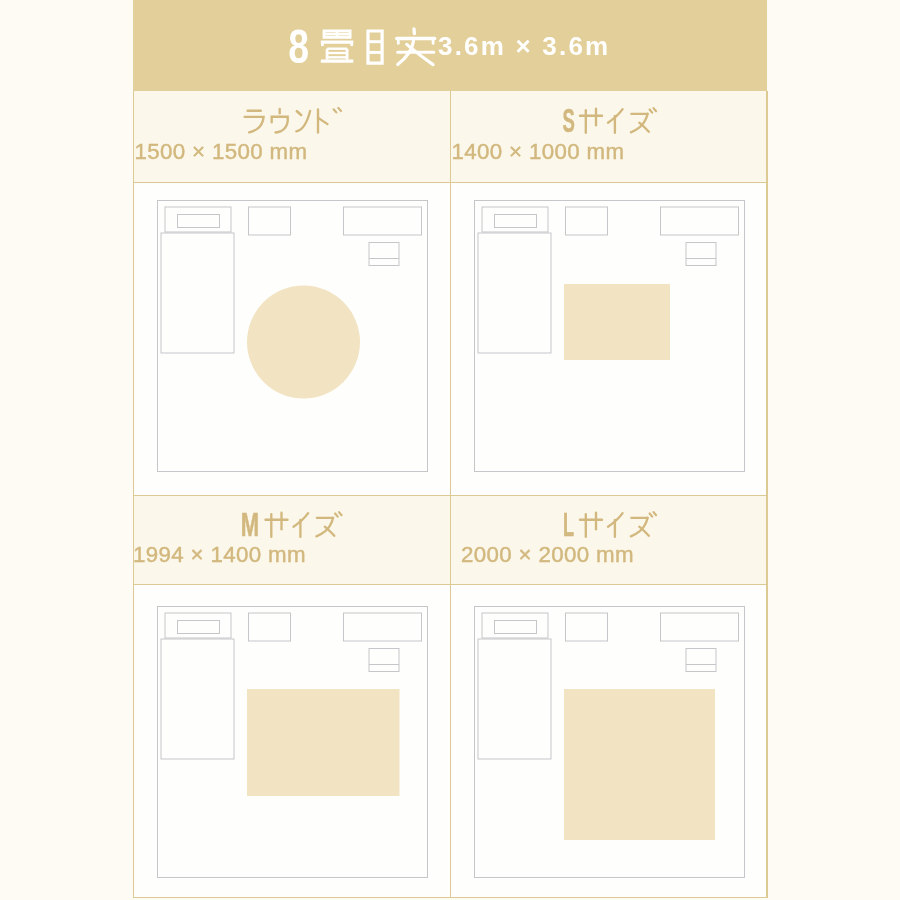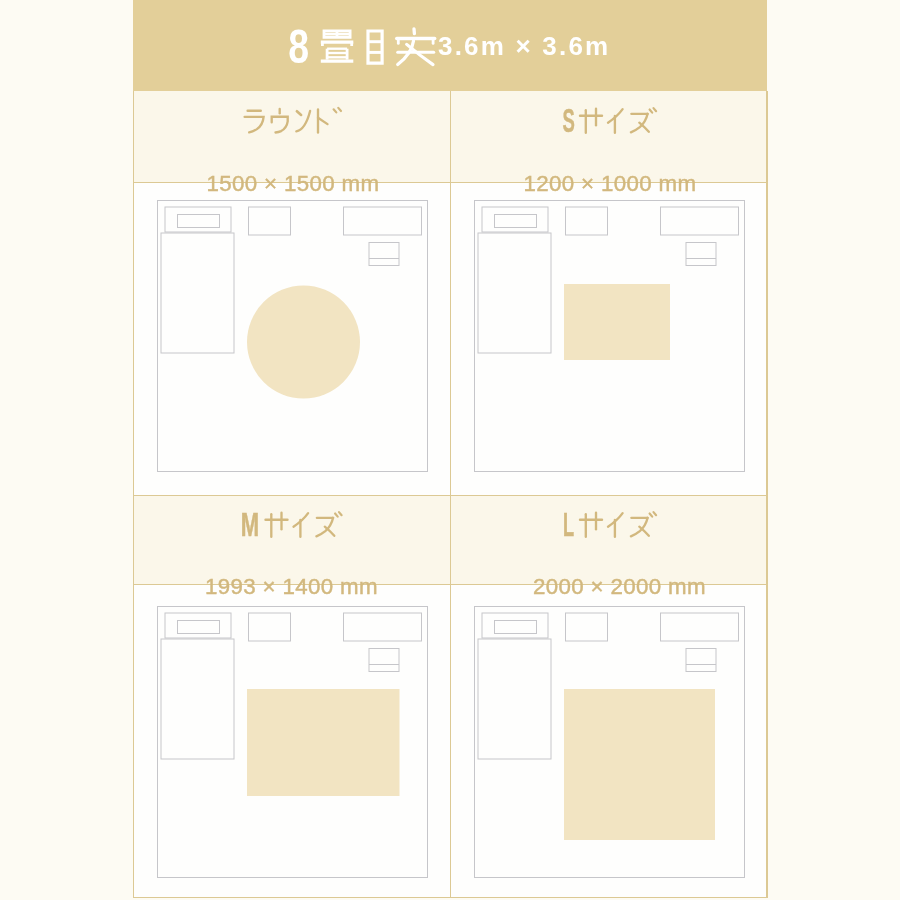--- a/index.html
+++ b/index.html
@@ -1,15 +1,15 @@
 <!DOCTYPE html>
 <html><head><meta charset="utf-8"><style>
 html,body{margin:0;padding:0;width:900px;height:900px;background:#fdfbf3;font-family:"Liberation Sans", sans-serif;}
 .abs{position:absolute;}
-.dim{position:absolute;width:317px;text-align:center;font-size:22.3px;font-weight:400;-webkit-text-stroke:0.45px #d2b87e;color:#d2b87e;letter-spacing:0.35px;margin-top:32px;}
+.dim{position:absolute;width:317px;font-size:22.3px;font-weight:400;-webkit-text-stroke:0.45px #d2b87e;color:#d2b87e;letter-spacing:0.35px;}
 </style></head><body>
 
 <div class="abs" style="left:133px;top:0;width:634px;height:91px;background:#e3cf99"></div>
 
 <svg style="position:absolute;left:133px;top:0" width="634" height="91">
     <text transform="translate(176,63) scale(0.78,1)" text-anchor="end" font-size="48" font-weight="bold" fill="#fff" font-family="&quot;Liberation Sans&quot;, sans-serif">8</text>
     <g transform="translate(187.8,29.4)" fill="none" stroke="#fff" stroke-linecap="butt" stroke-linejoin="miter">
       <path d="M3.2,1.4 H29.3 V8 H3.2 Z" stroke-width="2.8"></path>
       <path d="M16.2,1.4 V8" stroke-width="2.8"></path>
       <path d="M3.2,4.7 H29.3" stroke-width="2.8"></path>
@@ -98,21 +98,21 @@
     </g>
     <g transform="translate(180,18.5)" fill="none" stroke="#d2b87e" stroke-linecap="round" stroke-linejoin="miter">
       <path d="M1.4,4.3 H17.6" stroke-width="2.35"></path>
       <path d="M17.6,4.3 Q15.8,12.4 9.8,17.6 Q6.3,20.5 0.9,22.8" stroke-width="2.35"></path>
       <path d="M9.3,13.2 Q14.6,17.6 18.8,22.3" stroke-width="2.35"></path>
       <path d="M19.6,0 L22.2,3.1" stroke-width="2.2"></path>
       <path d="M23.5,-1.4 L26.1,1.7" stroke-width="2.2"></path>
     </g>
   </svg>
 
-<div class="dim" style="left:451.5px;top:138.9px">1200 × 1000 mm</div>
+<div class="dim" style="left:451.5px;top:138.9px">1400 × 1000 mm</div>
 
 <svg style="position:absolute;left:133px;top:495px" width="317" height="50">
     <text transform="translate(116.9,41.3) scale(0.68,1)" text-anchor="middle" font-size="32.5" font-weight="bold" fill="#d2b87e" stroke="#d2b87e" stroke-width="0.45" font-family="&quot;Liberation Sans&quot;, sans-serif">M</text>
     <g transform="translate(132.5,18.5)" fill="none" stroke="#d2b87e" stroke-linecap="round" stroke-linejoin="miter">
       <path d="M0,6.2 H22" stroke-width="2.35"></path>
       <path d="M5.8,0.7 V23.2" stroke-width="2.35"></path>
       <path d="M16,-0.8 V15.8" stroke-width="2.35"></path>
     </g>
     <g transform="translate(160.5,18.5)" fill="none" stroke="#d2b87e" stroke-linecap="round" stroke-linejoin="miter">
       <path d="M14.6,-0.3 Q9.5,7 0,13.2" stroke-width="2.35"></path>
@@ -120,21 +120,21 @@
     </g>
     <g transform="translate(182.5,18.5)" fill="none" stroke="#d2b87e" stroke-linecap="round" stroke-linejoin="miter">
       <path d="M1.4,4.3 H17.6" stroke-width="2.35"></path>
       <path d="M17.6,4.3 Q15.8,12.4 9.8,17.6 Q6.3,20.5 0.9,22.8" stroke-width="2.35"></path>
       <path d="M9.3,13.2 Q14.6,17.6 18.8,22.3" stroke-width="2.35"></path>
       <path d="M19.6,0 L22.2,3.1" stroke-width="2.2"></path>
       <path d="M23.5,-1.4 L26.1,1.7" stroke-width="2.2"></path>
     </g>
   </svg>
 
-<div class="dim" style="left:133px;top:541.5px">1993 × 1400 mm</div>
+<div class="dim" style="left:133px;top:541.5px">1994 × 1400 mm</div>
 
 <svg style="position:absolute;left:450px;top:495px" width="317" height="50">
     <text transform="translate(118.5,41.3) scale(0.56,1)" text-anchor="middle" font-size="32.5" font-weight="bold" fill="#d2b87e" stroke="#d2b87e" stroke-width="0.45" font-family="&quot;Liberation Sans&quot;, sans-serif">L</text>
     <g transform="translate(130,18.5)" fill="none" stroke="#d2b87e" stroke-linecap="round" stroke-linejoin="miter">
       <path d="M0,6.2 H22" stroke-width="2.35"></path>
       <path d="M5.8,0.7 V23.2" stroke-width="2.35"></path>
       <path d="M16,-0.8 V15.8" stroke-width="2.35"></path>
     </g>
     <g transform="translate(158,18.5)" fill="none" stroke="#d2b87e" stroke-linecap="round" stroke-linejoin="miter">
       <path d="M14.6,-0.3 Q9.5,7 0,13.2" stroke-width="2.35"></path>

